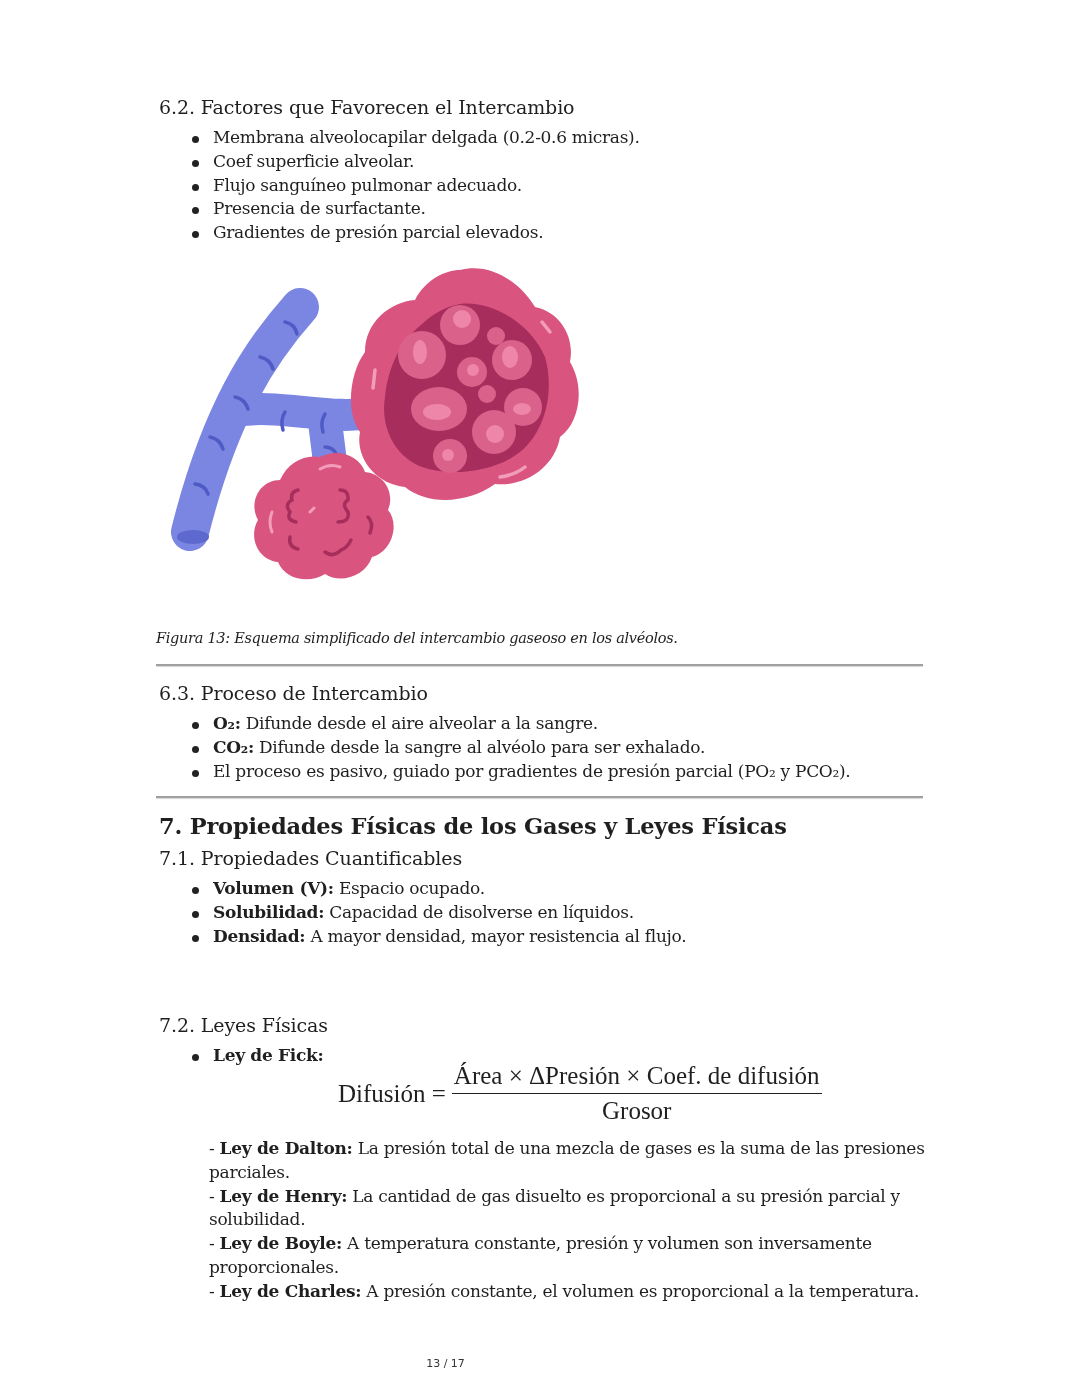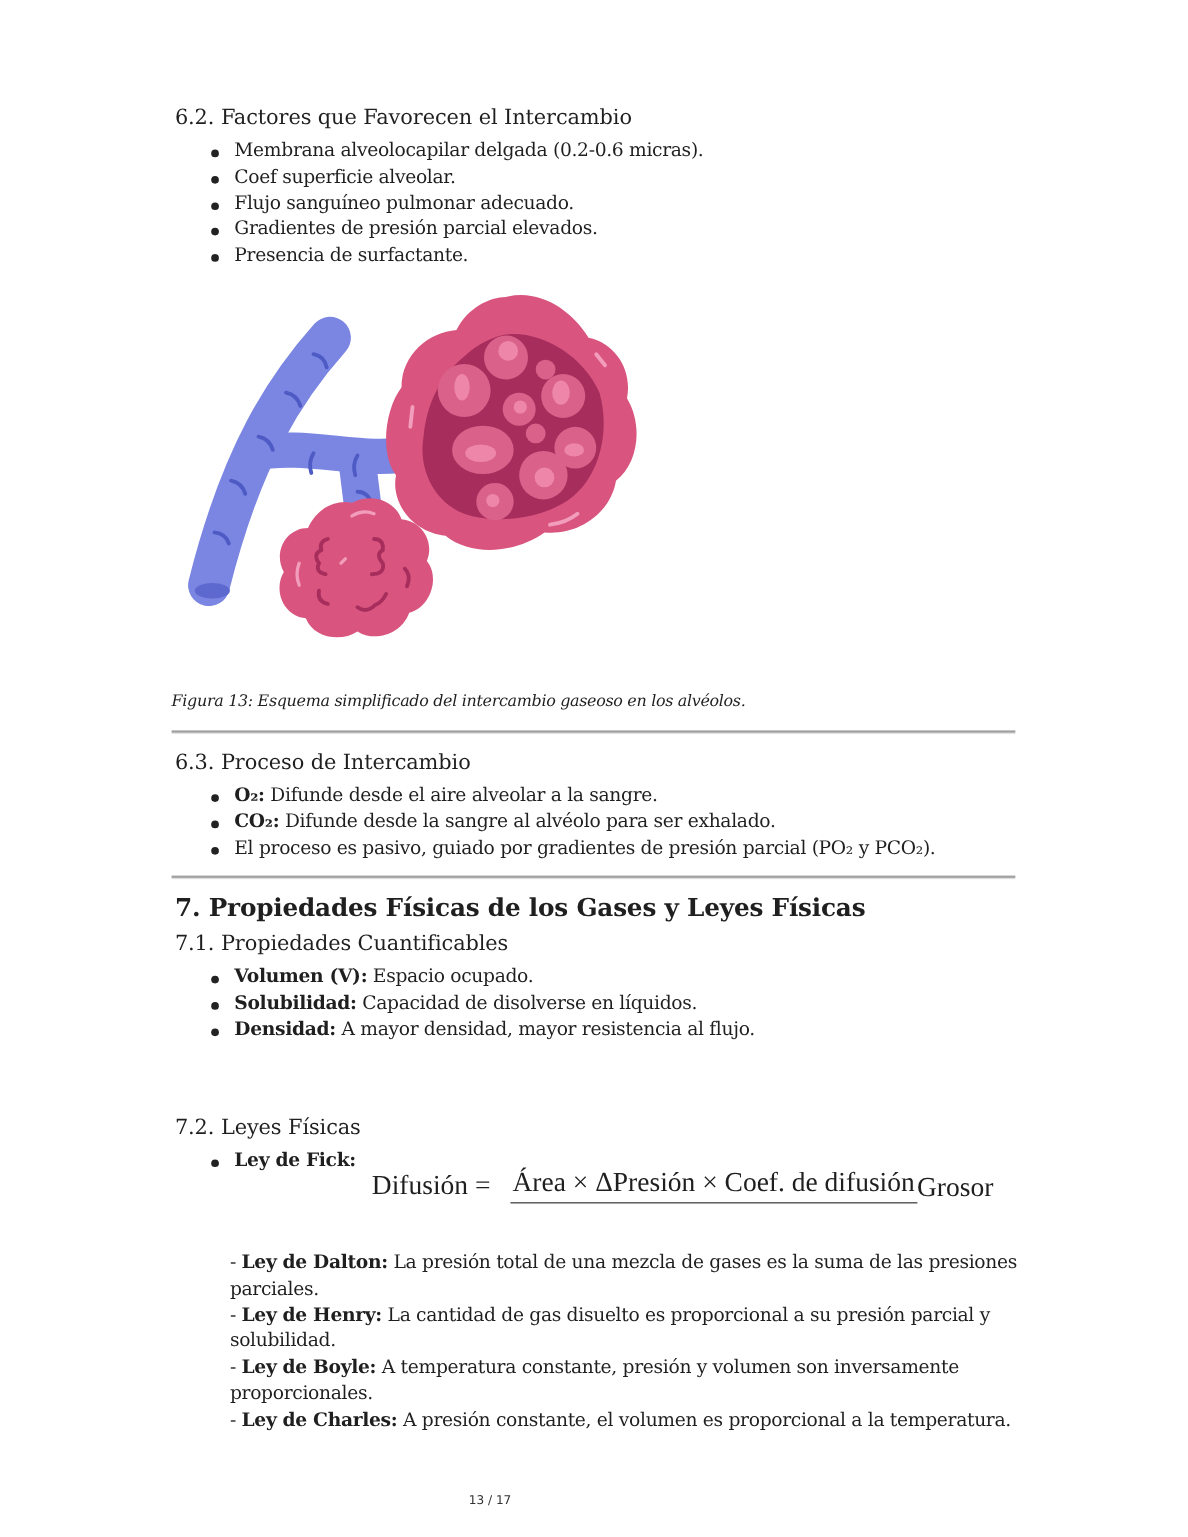--- a/index.html
+++ b/index.html
@@ -8,38 +8,38 @@
   .abs { position:absolute; }
   .h3 { font-weight:normal; font-size:19px; line-height:24px; left:159px; letter-spacing:-0.1px; }
   .h2 { font-weight:bold; font-size:22.5px; line-height:28px; left:159px; letter-spacing:-0.2px; }
   ul.bl { position:absolute; left:183px; margin:4px; padding:0; list-style:none; font-size:17px; line-height:23.8px; letter-spacing:-0.3px; }
   ul.bl li { position:relative; padding-left:26px; white-space:nowrap; }
   ul.bl li::before { content:""; position:absolute; left:5px; top:10px; width:7px; height:7px; border-radius:50%; background:#222; }
   b { font-weight:bold; }
   .caption { left:156px; top:630px; font-size:14.5px; font-style:italic; letter-spacing:-0.3px; }
   .rule { left:156px; width:767px; height:2px; background:#a0a0a0; box-shadow:0 1px 1px #d8d8d8; }
   .formula { left:338px; top:1062px; font-family:Liberation Serif, serif; font-size:25px; display:flex; align-items:center; }
-  .frac { display:inline-flex; flex-direction:row; align-items:center; margin-left:18px; }
+  .frac { display:inline-flex; flex-direction:column; align-items:center; margin-left:6px; }
   .frac .num { padding:0 2px 3px 2px; border-bottom:1.5px solid #222; white-space:nowrap; }
   .frac .den { padding-top:3px; }
   .laws { position:absolute; left:209px; top:1137px; width:720px; font-size:17px; line-height:23.8px; letter-spacing:-0.3px; }
   .laws p { margin:0; }
   .footer { left:0; width:891px; top:1357px; text-align:center; font-family:"DejaVu Sans", sans-serif; font-size:11px; color:#333; }
   .fig { left:160px; top:262px; }
 </style>
 </head>
 <body>
 
 <div class="abs h3" style="top:95px;">6.2. Factores que Favorecen el Intercambio</div>
 <ul class="bl" style="top:122px;">
   <li>Membrana alveolocapilar delgada (0.2-0.6 micras).</li>
   <li>Coef superficie alveolar.</li>
   <li>Flujo sanguíneo pulmonar adecuado.</li>
+  <li>Presencia de surfactante.</li>
   <li>Gradientes de presión parcial elevados.</li>
-  <li>Presencia de surfactante.</li>
 </ul>
 
 <div class="abs fig">
   <svg width="430" height="330" viewBox="0 0 430 330">
 
     <g fill="none" stroke="#7b86e2" stroke-linecap="round">
       <path d="M140 45 C 100 90, 60 150, 30 270" stroke-width="38"></path>
       <path d="M70 150 C 120 140, 170 160, 215 150" stroke-width="32"></path>
       <path d="M165 160 L 170 200" stroke-width="34"></path>
     </g>

